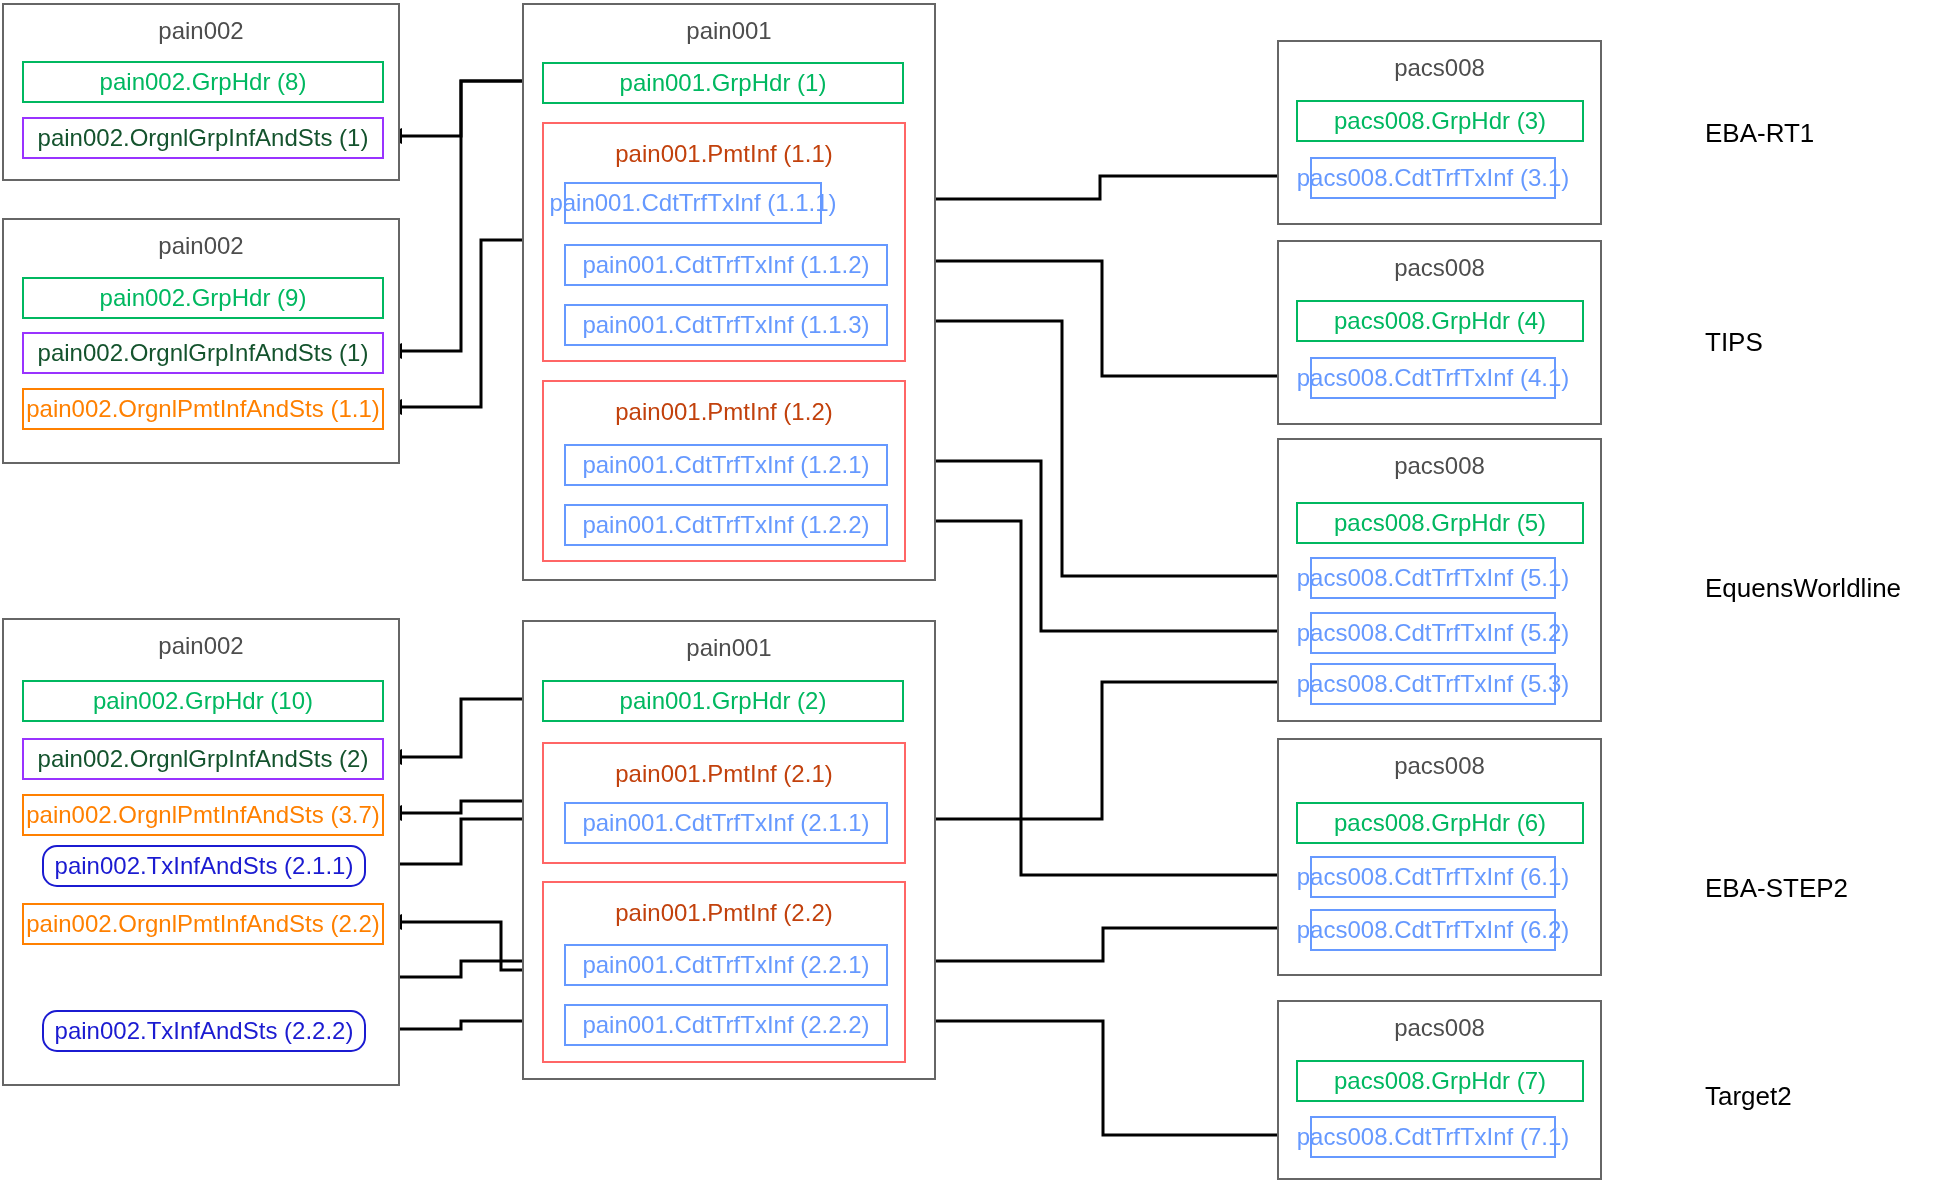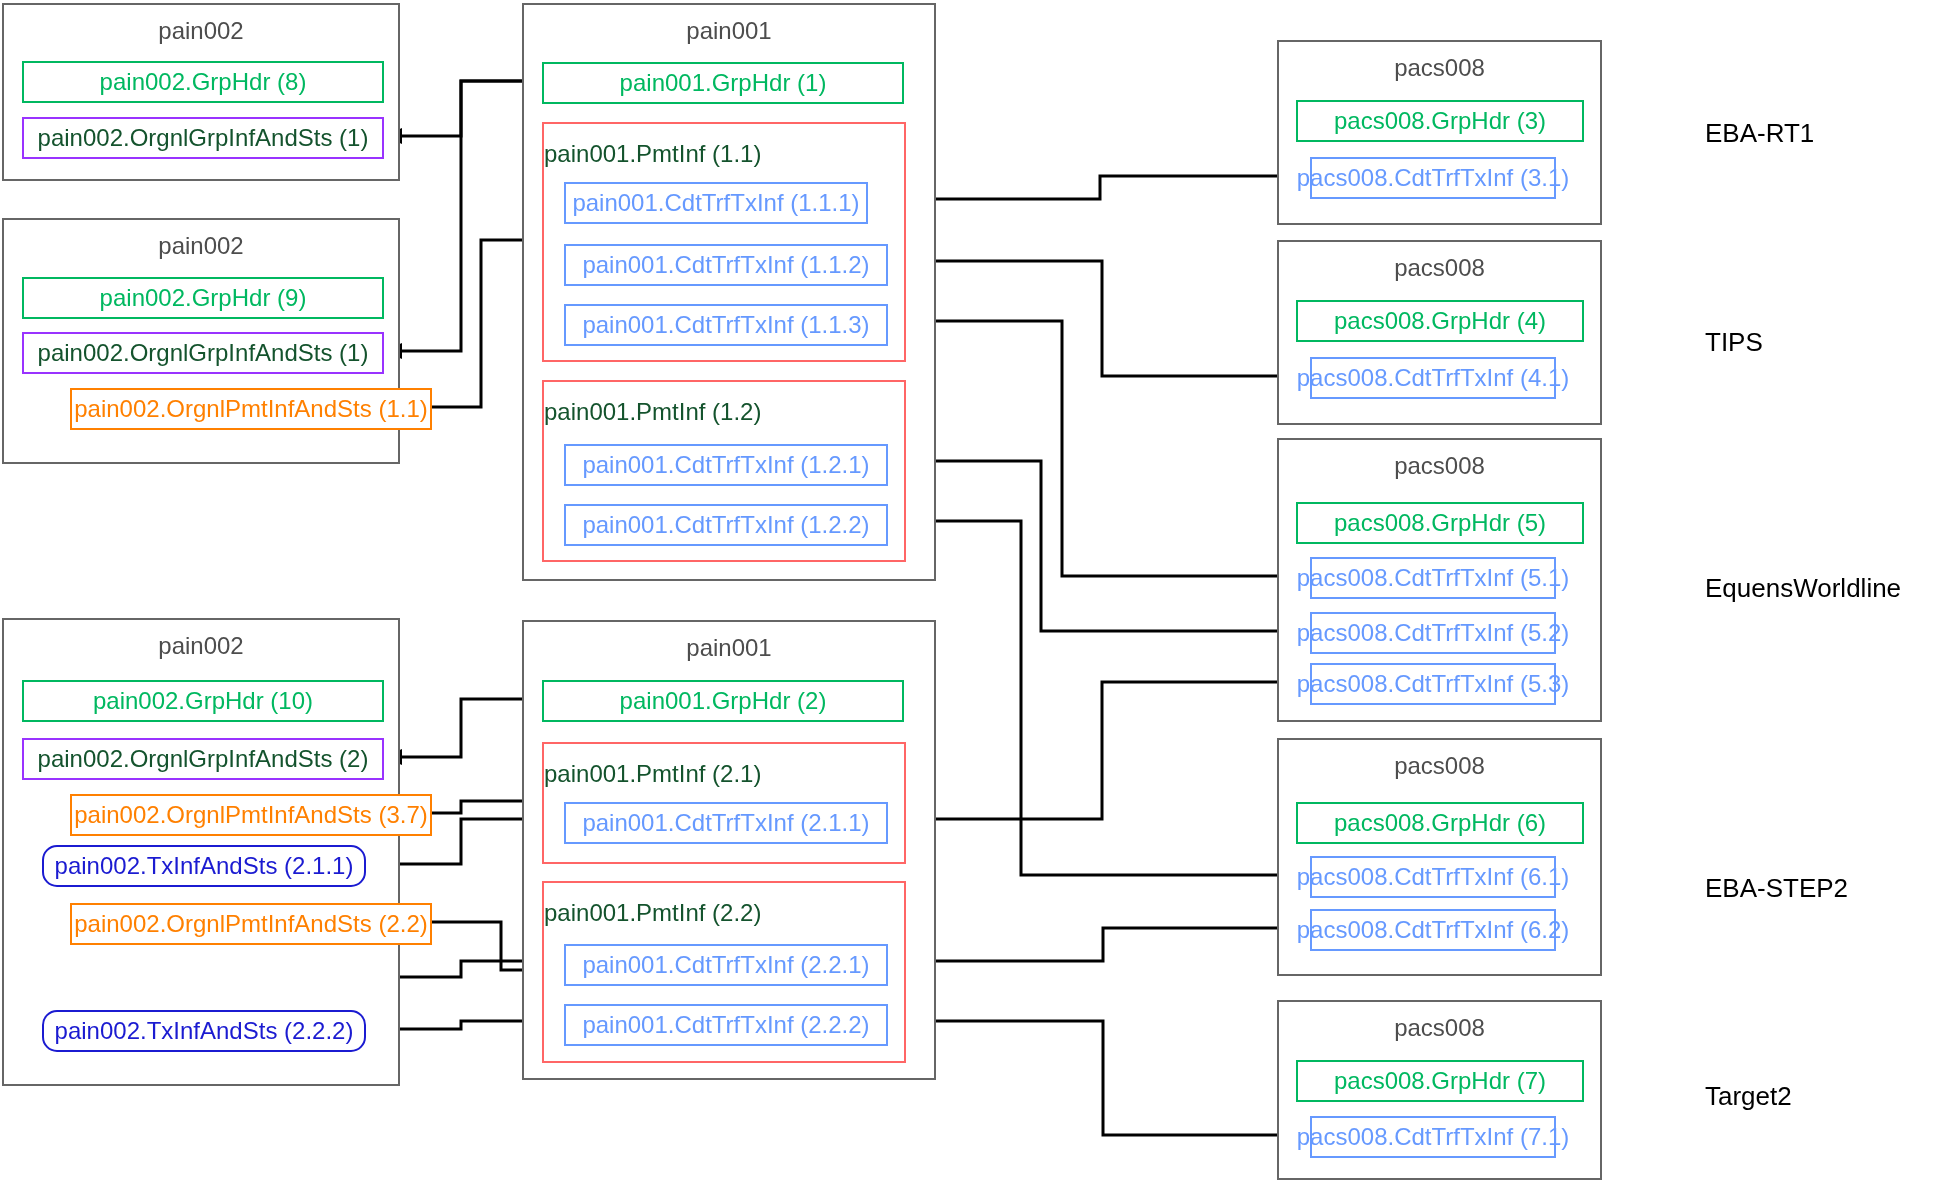--- a/index.html
+++ b/index.html
@@ -21,26 +21,26 @@
   }
   .item{
     position:absolute;height:42px;box-sizing:border-box;border:2px solid;background:#fff;
     display:flex;align-items:center;justify-content:center;
     font-size:24px;white-space:nowrap;
   }
   .pmt{
     position:absolute;border:2px solid #ff6666;background:#fff;box-sizing:border-box;
   }
   .ptitle{
-    position:absolute;top:16px;left:0;right:0;
-    color:#14532d;font-size:24px;white-space:nowrap;
+    position:absolute;top:16px;left:0;right:0;text-align:center;
+    color:#c2410c;font-size:24px;white-space:nowrap;
   }
   .green{border-color:#00b860;color:#00b860;}
   .purple{border-color:#9933ff;color:#14532d;}
-  .orange{border-color:#ff8000;color:#ff8000;margin-left:48px;}
+  .orange{border-color:#ff8000;color:#ff8000;}
   .blue{border-color:#6699ff;color:#6699ff;text-align:center;}
   .navy{border-color:#1b1bd1;color:#1b1bd1;border-radius:15px;}
   .netlabel{
     position:absolute;left:1705px;font-size:26px;color:#000;white-space:nowrap;
   }
 </style>
 </head>
 <body>
 
 <div class="canvas">
@@ -91,21 +91,21 @@
     <div class="item navy" style="left:38px;top:225px;width:324px">pain002.TxInfAndSts (2.1.1)</div>
     <div class="item orange" style="left:18px;top:283px;width:362px">pain002.OrgnlPmtInfAndSts (2.2)</div>
     <div class="item navy" style="left:38px;top:390px;width:324px">pain002.TxInfAndSts (2.2.2)</div>
   </div>
 
   <div class="group" style="left:522px;top:3px;width:414px;height:578px">
     <div class="gtitle">pain001</div>
     <div class="item green" style="left:18px;top:57px;width:362px">pain001.GrpHdr (1)</div>
     <div class="pmt" style="left:18px;top:117px;width:364px;height:240px">
       <div class="ptitle">pain001.PmtInf (1.1)</div>
-      <div class="item blue" style="left:20px;top:58px;width:304px">pain001.CdtTrfTxInf (1.1.1)</div>
+      <div class="item blue" style="left:20px;top:58px;width:258px">pain001.CdtTrfTxInf (1.1.1)</div>
       <div class="item blue" style="left:20px;top:120px;width:324px">pain001.CdtTrfTxInf (1.1.2)</div>
       <div class="item blue" style="left:20px;top:180px;width:324px">pain001.CdtTrfTxInf (1.1.3)</div>
     </div>
     <div class="pmt" style="left:18px;top:375px;width:364px;height:182px">
       <div class="ptitle">pain001.PmtInf (1.2)</div>
       <div class="item blue" style="left:20px;top:62px;width:324px">pain001.CdtTrfTxInf (1.2.1)</div>
       <div class="item blue" style="left:20px;top:122px;width:324px">pain001.CdtTrfTxInf (1.2.2)</div>
     </div>
   </div>
 

